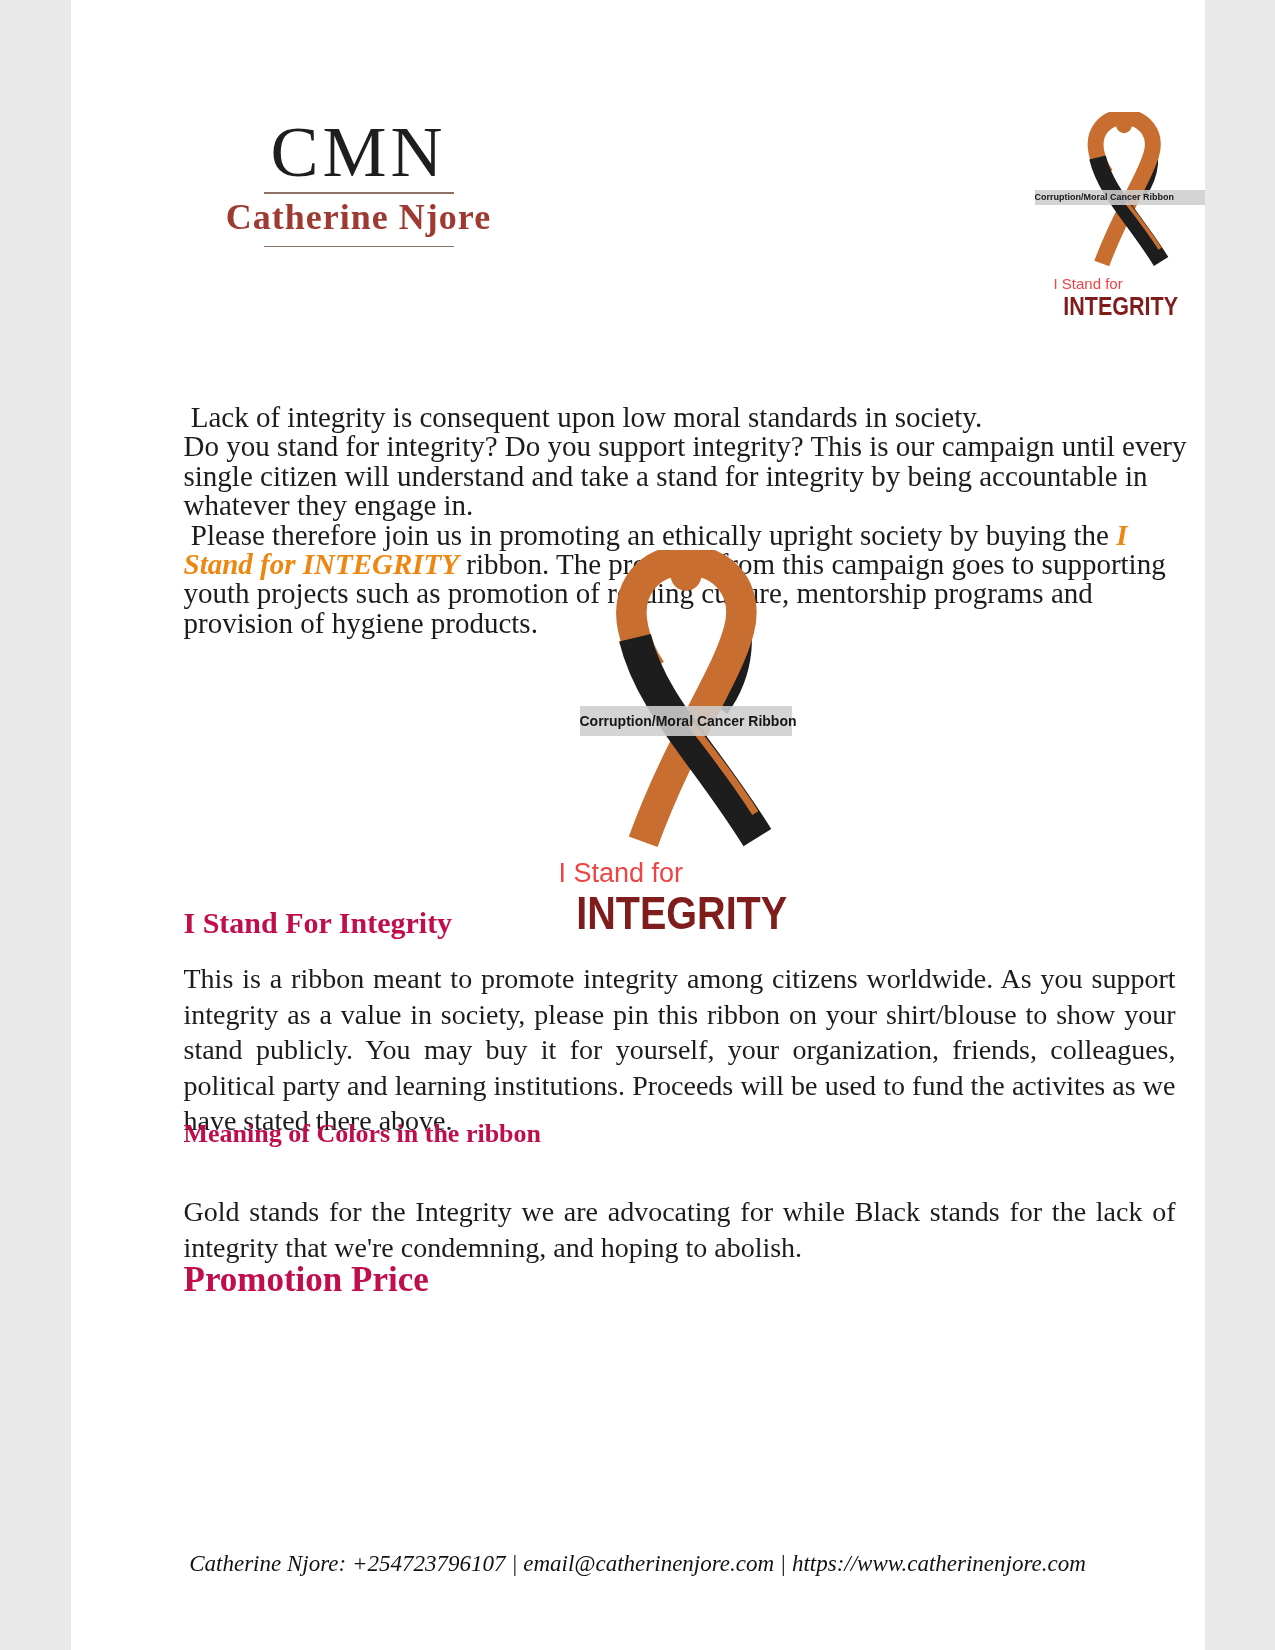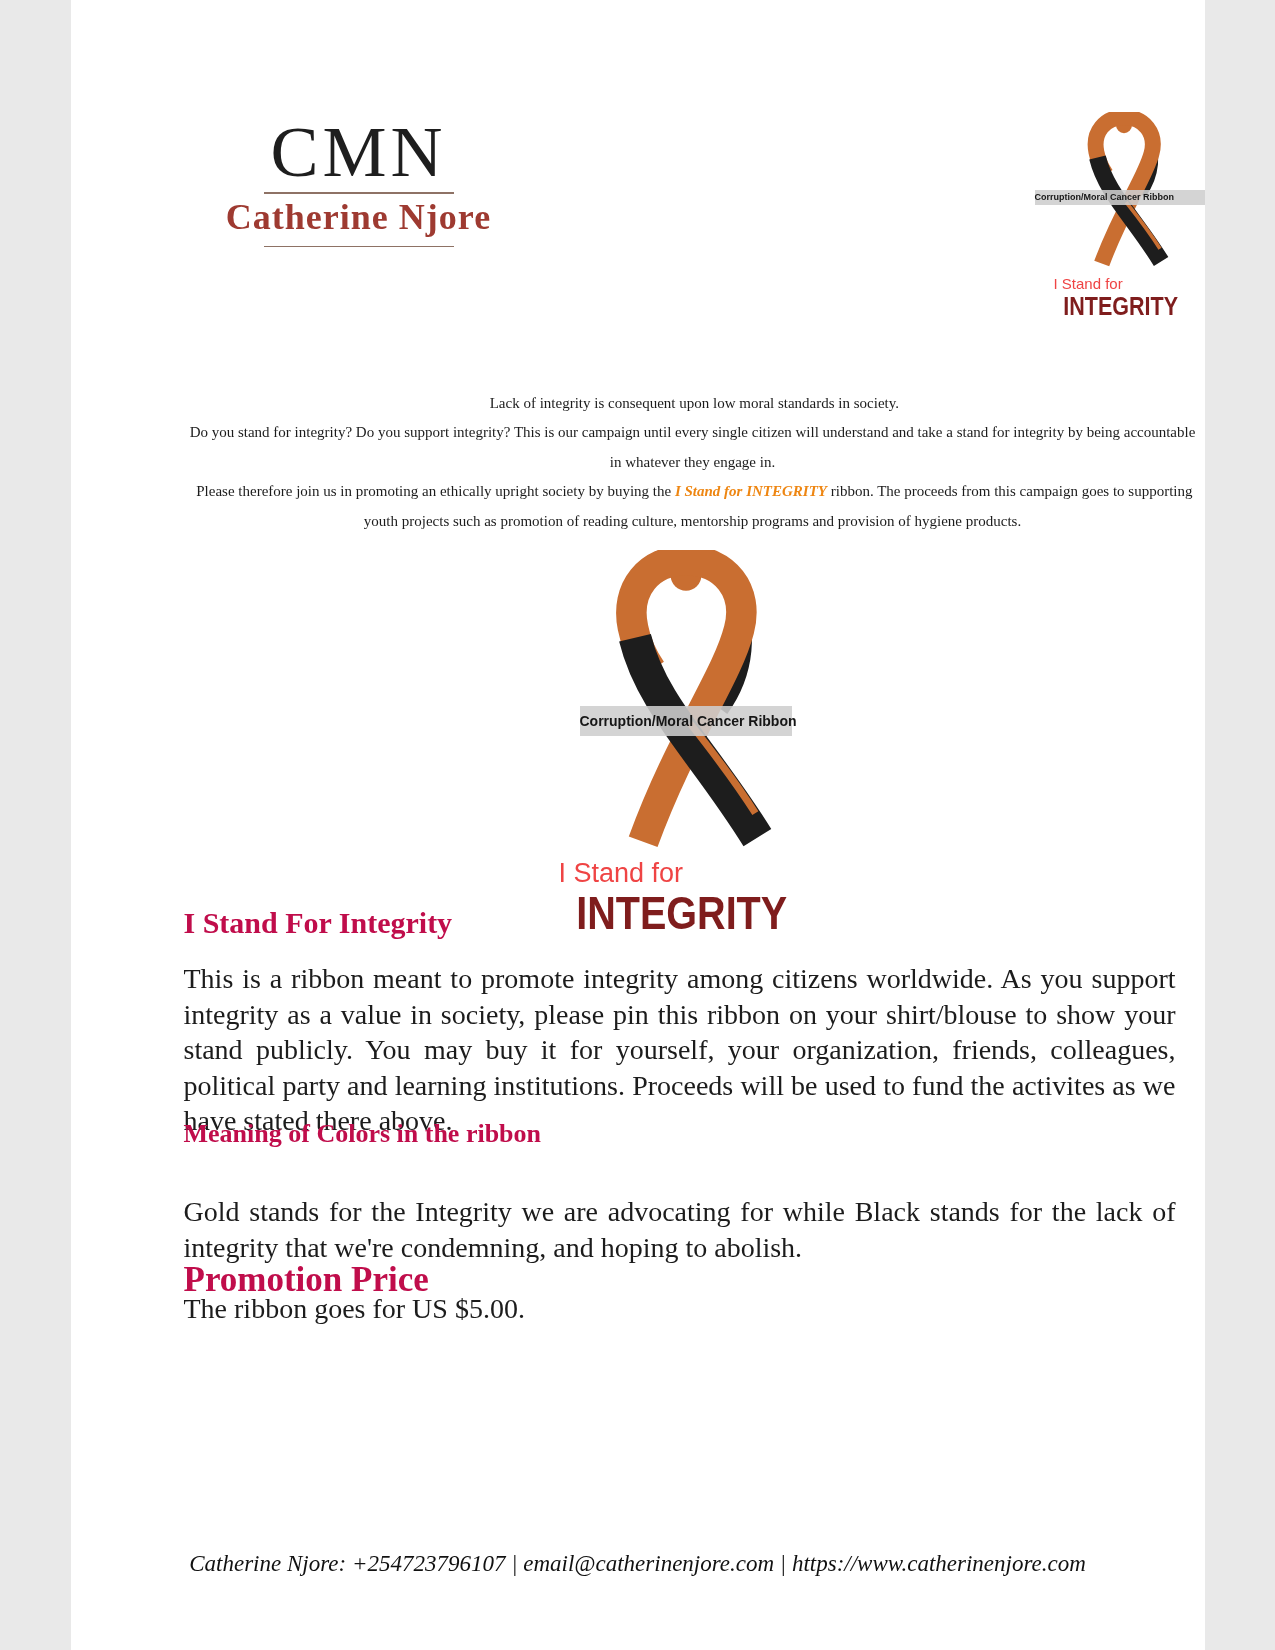--- a/index.html
+++ b/index.html
@@ -55,23 +55,22 @@
 
   
   .ribbon-figure.large{left:488px;top:550px;width:254px;height:400px;}
   .ribbon-figure.large .ribbon-banner{top:156px;width:212px;font-size:14px;line-height:30px;}
   .ribbon-figure.large .tag-top{font-size:27px;line-height:30px;margin-top:2px;}
   .ribbon-figure.large .tag-bottom{font-size:46px;line-height:50px;}
 
   
   .intro{
     position:absolute;left:113px;top:374px;width:1018px;
-    font-size:15px;line-height:29.4px;
+    font-size:29px;line-height:29.4px;
     white-space:pre-wrap;
-    text-align:center;
   }
   .em-orange{color:#ee8612;font-weight:bold;font-style:italic;}
 
   .h-crimson{
     position:absolute;left:113px;margin:0;
     color:#c00d4b;font-weight:bold;
     font-family:"Liberation Serif", serif;
   }
   .h1{top:906px;font-size:30px;}
   .h2c{top:1119px;font-size:26px;}
@@ -132,17 +131,16 @@
     <div class="tag-bottom"><span class="squeeze">INTEGRITY</span></div>
   </figure>
 
   <h2 class="h-crimson h1">I Stand For Integrity</h2>
   <p class="body-par p-integrity">This is a ribbon meant to promote integrity among citizens worldwide. As you support integrity as a value in society, please pin this ribbon on your shirt/blouse to show your stand publicly. You may buy it for yourself, your organization, friends, colleagues, political party and learning institutions. Proceeds will be used to fund the activites as we have stated there above.</p>
 
   <h3 class="h-crimson h2c">Meaning of Colors in the ribbon</h3>
   <p class="body-par p-colors">Gold stands for the Integrity we are advocating for while Black stands for the lack of integrity that we're condemning, and hoping to abolish.</p>
 
   <h3 class="h-crimson h2p">Promotion Price</h3>
-  <p class="body-par p-price">The ribbon goes for US $5.00.</p>
 
   <footer class="page-footer">Catherine Njore: +254723796107 | email@catherinenjore.com | https://www.catherinenjore.com</footer>
 
 </div>
 
 </body></html>

